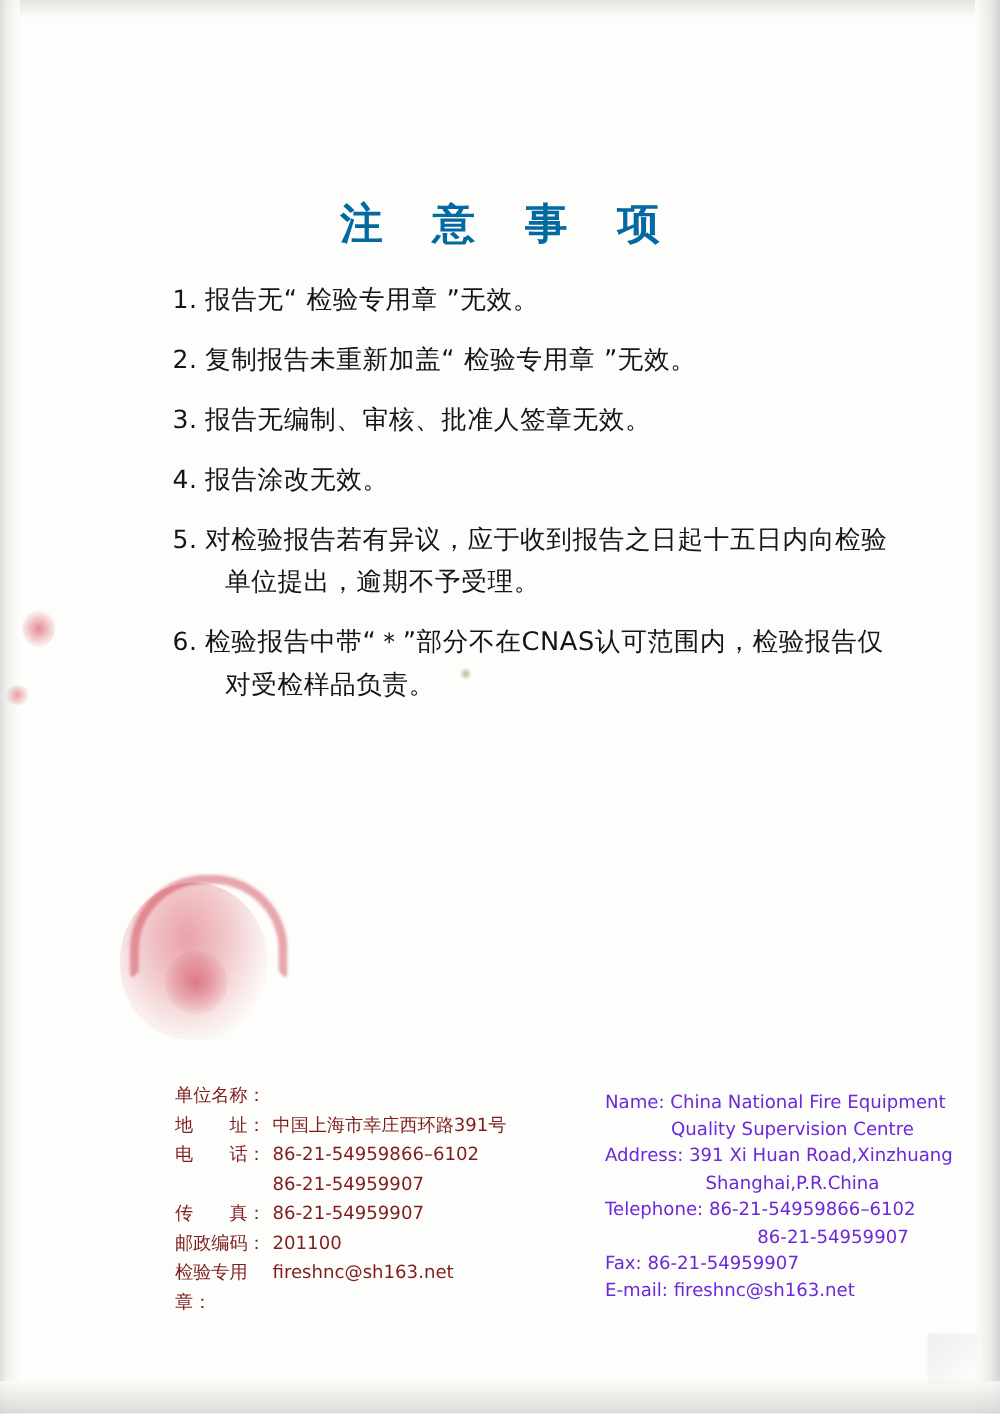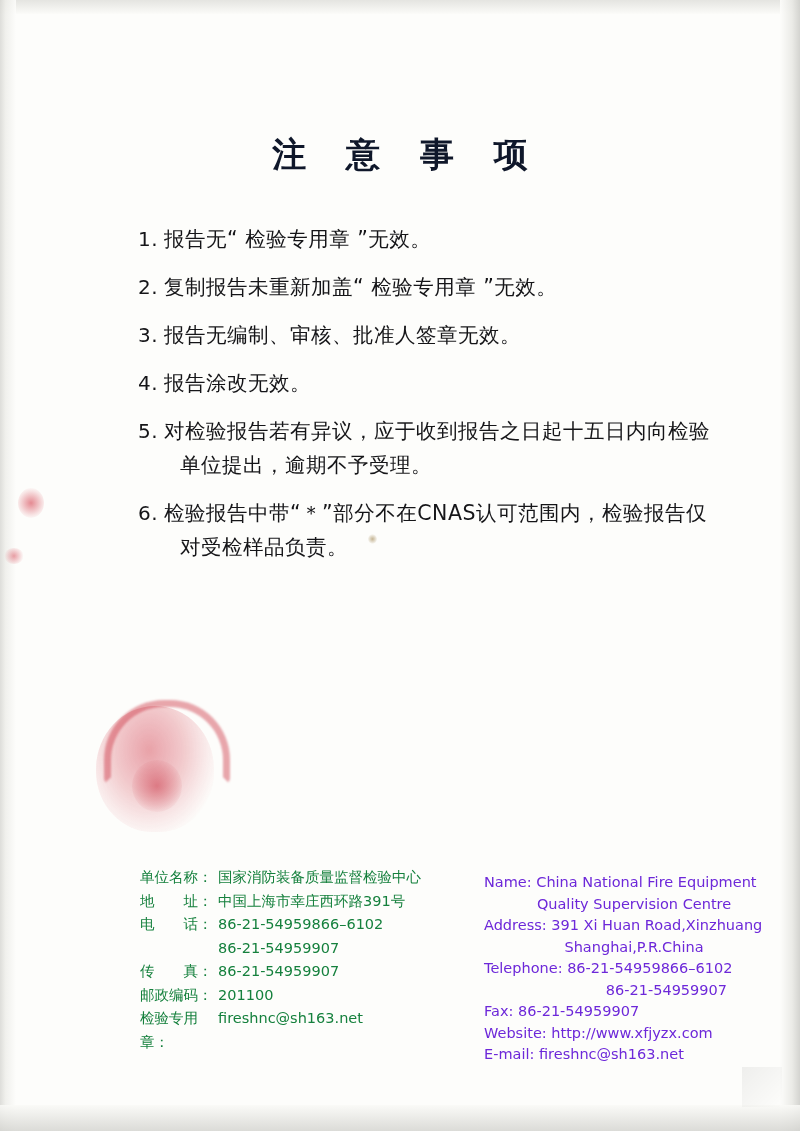--- a/index.html
+++ b/index.html
@@ -54,29 +54,29 @@
     right: 18px;
     bottom: 24px;
     width: 40px;
     height: 40px;
     background: linear-gradient(135deg, rgba(0,0,0,0.06), rgba(0,0,0,0));
   }
 
   
   .title {
     position: absolute;
-    top: 132px;
+    top: 156px;
     left: 0;
     width: 800px;
     text-align: center;
     font-family: "DejaVu Sans", sans-serif;
     font-size: 34px;
     font-weight: bold;
     letter-spacing: 14px;
-    color: #0f172a;
+    color: #0369a1;
     text-indent: 14px;
   }
 
   
   .notice-list {
     position: absolute;
     top: 222px;
     left: 138px;
     width: 610px;
   }
@@ -162,21 +162,21 @@
     width: 800px;
     height: 200px;
   }
   .footer-cn {
     position: absolute;
     left: 140px;
     top: 0;
     width: 330px;
     font-size: 14.5px;
     line-height: 23.5px;
-    color: #15803d;
+    color: #7f1d1d;
   }
   .footer-en {
     position: absolute;
     left: 484px;
     top: 6px;
     width: 300px;
     font-size: 14.5px;
     line-height: 21.5px;
     color: #6d28d9;
   }
@@ -264,21 +264,20 @@
   <div class="stamp-blob stamp-speck-c"></div>
   <div class="stamp-blob stamp-main"></div>
   <div class="stamp-blob stamp-arc"></div>
   <div class="stamp-blob stamp-speck-d"></div>
 
   <div class="footer">
 
     <div class="footer-cn">
       <div class="f-row">
         <span class="f-label">单位名称：</span>
-        <span class="f-value">国家消防装备质量监督检验中心</span>
       </div>
       <div class="f-row">
         <span class="f-label">地　　址：</span>
         <span class="f-value">中国上海市幸庄西环路391号</span>
       </div>
       <div class="f-row">
         <span class="f-label">电　　话：</span>
         <span class="f-value">86-21-54959866–6102</span>
       </div>
       <div class="f-cont">86-21-54959907</div>
@@ -297,19 +296,18 @@
     </div>
 
     <div class="footer-en">
       <span class="en-line">Name: China National Fire Equipment</span>
       <span class="en-line indent-r">Quality Supervision Centre</span>
       <span class="en-line">Address: 391 Xi Huan Road,Xinzhuang</span>
       <span class="en-line indent-r">Shanghai,P.R.China</span>
       <span class="en-line">Telephone: 86-21-54959866–6102</span>
       <span class="en-line indent-r2">86-21-54959907</span>
       <span class="en-line">Fax: 86-21-54959907</span>
-      <span class="en-line">Website: http://www.xfjyzx.com</span>
       <span class="en-line">E-mail: fireshnc@sh163.net</span>
     </div>
 
   </div>
 
 </div>
 
 </body></html>

